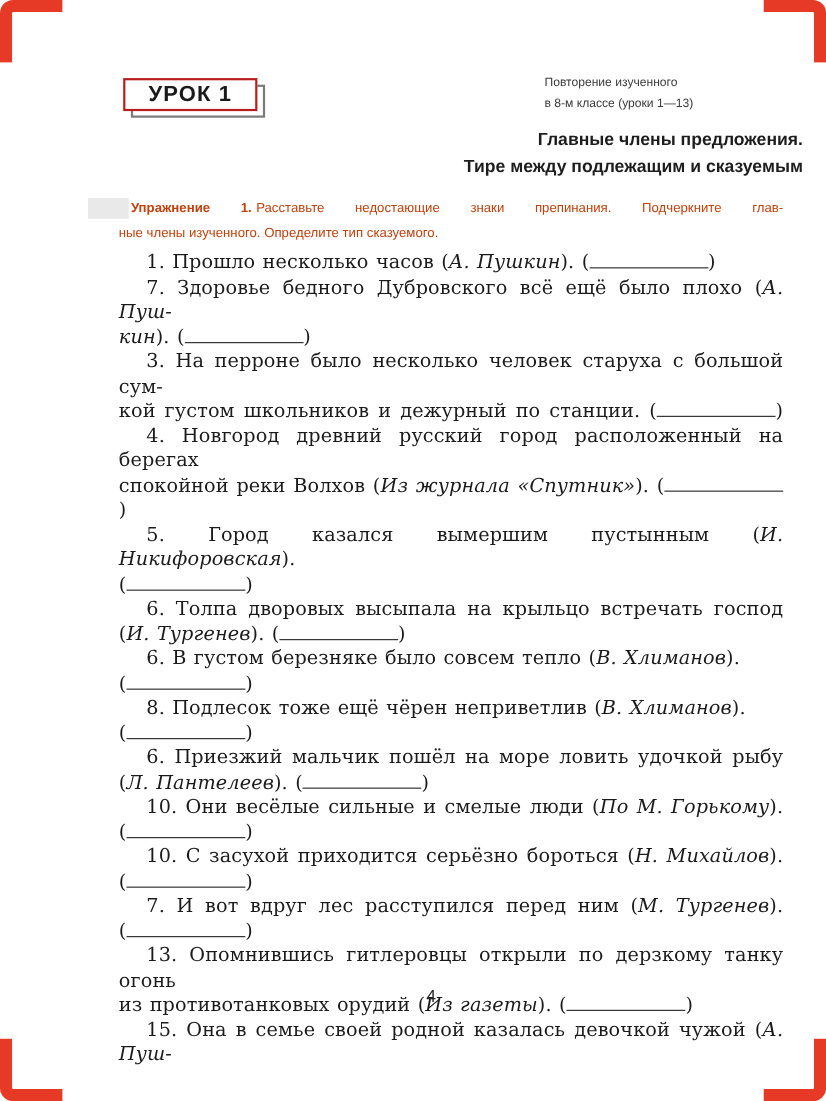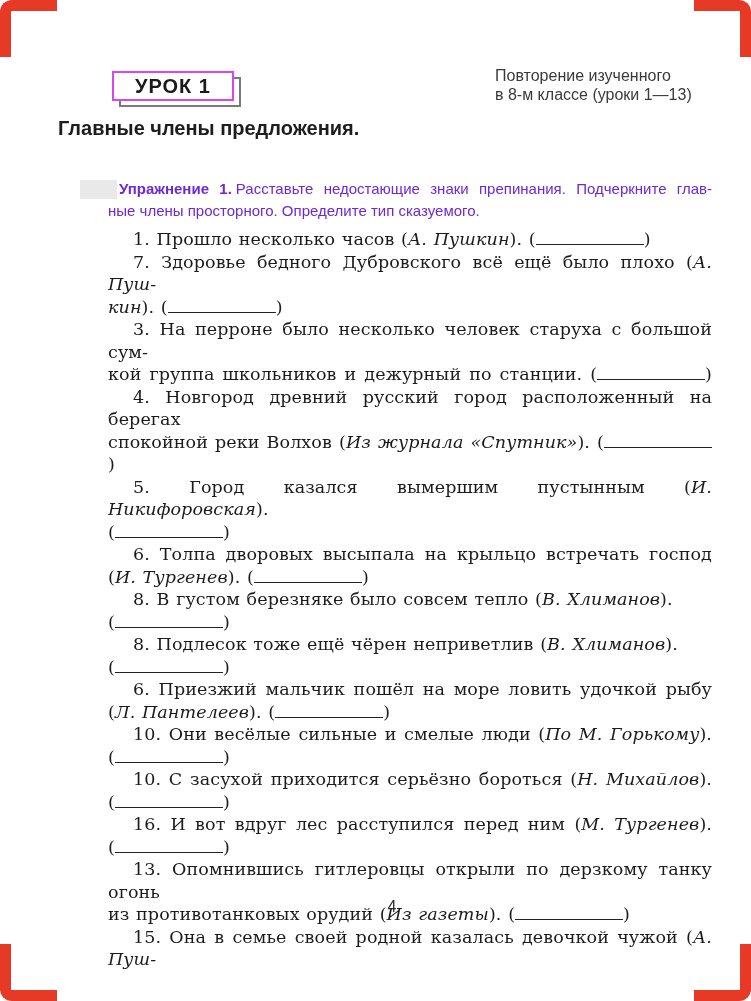--- a/index.html
+++ b/index.html
@@ -16,39 +16,39 @@
   .corner.bl { bottom:0; left:0;  border-bottom:11px solid var(--red); border-left:11px solid var(--red);  border-bottom-left-radius:12px; }
   .corner.br { bottom:0; right:0; border-bottom:11px solid var(--red); border-right:11px solid var(--red); border-bottom-right-radius:12px; }
 
   
   .badge-shadow {
     position:absolute; left:119px; top:77px; width:118px; height:26px;
     border:2px solid #7a7a7a; background:#fff;
   }
   .lesson-badge {
     position:absolute; left:112px; top:71px; width:118px; height:26px;
-    background:#fff; border:2px solid #d946ef;
+    background:#fff; border:2px solid #b91c1c;
     display:flex; align-items:center; justify-content:center;
     font-weight:bold; font-size:20px; letter-spacing:1px; color:#1a1a1a;
   }
 
   .header-right {
     position:absolute; left:495px; top:66px; width:220px;
-    font-size:16px; line-height:19px; color:#3a3a3a;
+    font-size:11px; line-height:19px; color:#3a3a3a;
   }
 
   .page-title {
     position:absolute; left:58px; top:116px; width:672px;
-    text-align:left; font-weight:bold; font-size:20px; line-height:24px;
+    text-align:right; font-weight:bold; font-size:16px; line-height:24px;
     color:#1d1d1d;
   }
 
   .content { position:absolute; left:108px; top:178px; width:604px; }
 
-  .instruction { position:relative; font-size:15px; line-height:22px; color:#6d28d9; }
+  .instruction { position:relative; font-size:12px; line-height:22px; color:#c2410c; }
   .instr-line1 { text-align:justify; text-align-last:justify; text-indent:11px; }
   .instr-line2 { text-align:left; }
   .instr-label { font-weight:bold; margin-right:4px; }
   .gray-tab { position:absolute; left:-28px; top:2px; width:37px; height:19px; background:var(--gray); }
 
   .sentences {
     margin-top:6px;
     font-family:"DejaVu Serif", "Liberation Serif", serif;
     font-size:17.5px; line-height:22.5px; color:var(--ink);
     letter-spacing:0.1px; word-spacing:1px;
@@ -80,78 +80,79 @@
   <span>УРОК 1</span>
 </div>
 
 <div class="header-right">
   <div>Повторение изученного</div>
   <div>в 8-м классе (уроки 1—13)</div>
 </div>
 
 <div class="page-title">
   <div>Главные члены предложения.</div>
+  <div>Тире между подлежащим и сказуемым</div>
 </div>
 
 <div class="content">
 
   <div class="instruction">
     <span class="gray-tab"></span>
     <div class="instr-line1">
       <span class="instr-label">Упражнение 1.</span><span>Расставьте недостающие знаки препинания. Подчеркните глав-</span>
     </div>
-    <div class="instr-line2">ные члены просторного. Определите тип сказуемого.</div>
+    <div class="instr-line2">ные члены изученного. Определите тип сказуемого.</div>
   </div>
 
   <div class="sentences" id="sentences">
       <div>
         <div class="line indent"><span>1. Прошло несколько часов (</span><span class="it">А. Пушкин</span><span>). (</span><span class="blank"></span><span>)</span></div>
       </div>
       <div>
         <div class="line justify indent"><span>7. Здоровье бедного Дубровского всё ещё было плохо (</span><span class="it">А. Пуш-</span></div>
         <div class="line"><span class="it">кин</span><span>). (</span><span class="blank"></span><span>)</span></div>
       </div>
       <div>
         <div class="line justify indent"><span>3. На перроне было несколько человек старуха с большой сум-</span></div>
-        <div class="line justify"><span>кой группа школьников и дежурный по станции. (</span><span class="blank"></span><span>)</span></div>
+        <div class="line justify"><span>кой густом школьников и дежурный по станции. (</span><span class="blank"></span><span>)</span></div>
       </div>
       <div>
         <div class="line justify indent"><span>4. Новгород древний русский город расположенный на берегах</span></div>
         <div class="line justify"><span>спокойной реки Волхов (</span><span class="it">Из журнала «Спутник»</span><span>). (</span><span class="blank"></span><span>)</span></div>
       </div>
       <div>
         <div class="line justify indent"><span>5. Город казался вымершим пустынным (</span><span class="it">И. Никифоровская</span><span>).</span></div>
         <div class="line"><span>(</span><span class="blank"></span><span>)</span></div>
       </div>
       <div>
         <div class="line justify indent"><span>6. Толпа дворовых высыпала на крыльцо встречать господ</span></div>
         <div class="line"><span>(</span><span class="it">И. Тургенев</span><span>). (</span><span class="blank"></span><span>)</span></div>
       </div>
       <div>
-        <div class="line indent"><span>8. В густом березняке было совсем тепло (</span><span class="it">В. Хлиманов</span><span>).</span></div>
+        <div class="line indent"><span>6. В густом березняке было совсем тепло (</span><span class="it">В. Хлиманов</span><span>).</span></div>
         <div class="line"><span>(</span><span class="blank"></span><span>)</span></div>
       </div>
       <div>
         <div class="line indent"><span>8. Подлесок тоже ещё чёрен неприветлив (</span><span class="it">В. Хлиманов</span><span>).</span></div>
         <div class="line"><span>(</span><span class="blank"></span><span>)</span></div>
       </div>
       <div>
         <div class="line justify indent"><span>6. Приезжий мальчик пошёл на море ловить удочкой рыбу</span></div>
         <div class="line"><span>(</span><span class="it">Л. Пантелеев</span><span>). (</span><span class="blank"></span><span>)</span></div>
       </div>
       <div>
         <div class="line justify indent"><span>10. Они весёлые сильные и смелые люди (</span><span class="it">По М. Горькому</span><span>).</span></div>
         <div class="line"><span>(</span><span class="blank"></span><span>)</span></div>
       </div>
       <div>
         <div class="line justify indent"><span>10. С засухой приходится серьёзно бороться (</span><span class="it">Н. Михайлов</span><span>).</span></div>
         <div class="line"><span>(</span><span class="blank"></span><span>)</span></div>
       </div>
       <div>
-        <div class="line justify indent"><span>16. И вот вдруг лес расступился перед ним (</span><span class="it">М. Тургенев</span><span>).</span></div>
+        <div class="line justify indent"><span>7. И вот вдруг лес расступился перед ним (</span><span class="it">М. Тургенев</span><span>).</span></div>
         <div class="line"><span>(</span><span class="blank"></span><span>)</span></div>
       </div>
       <div>
         <div class="line justify indent"><span>13. Опомнившись гитлеровцы открыли по дерзкому танку огонь</span></div>
         <div class="line"><span>из противотанковых орудий (</span><span class="it">Из газеты</span><span>). (</span><span class="blank"></span><span>)</span></div>
       </div>
       <div>
         <div class="line justify indent"><span>15. Она в семье своей родной казалась девочкой чужой (</span><span class="it">А. Пуш-</span></div>
       </div>
     </div>

